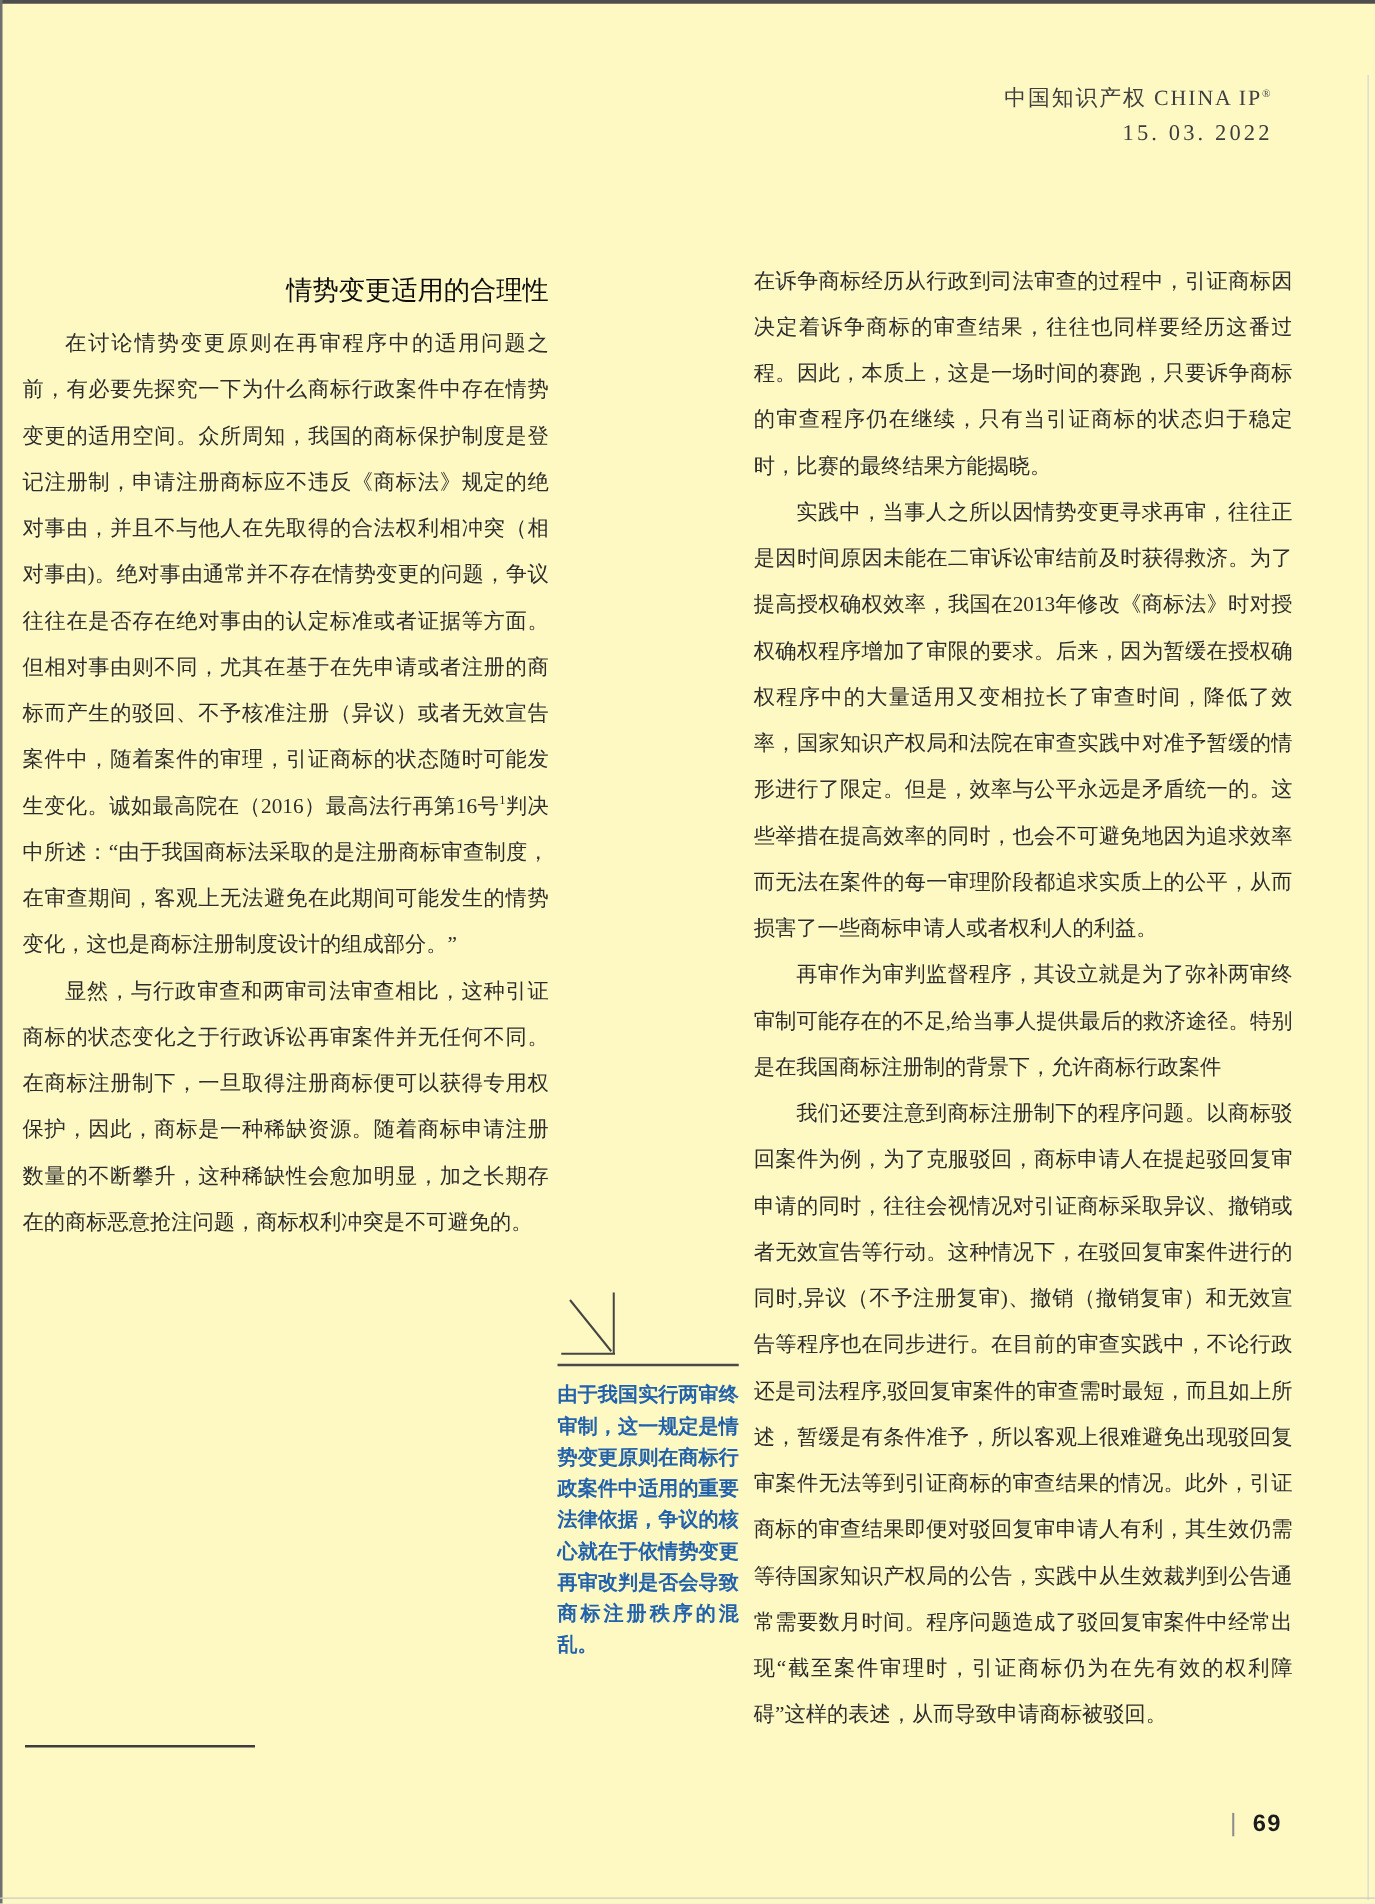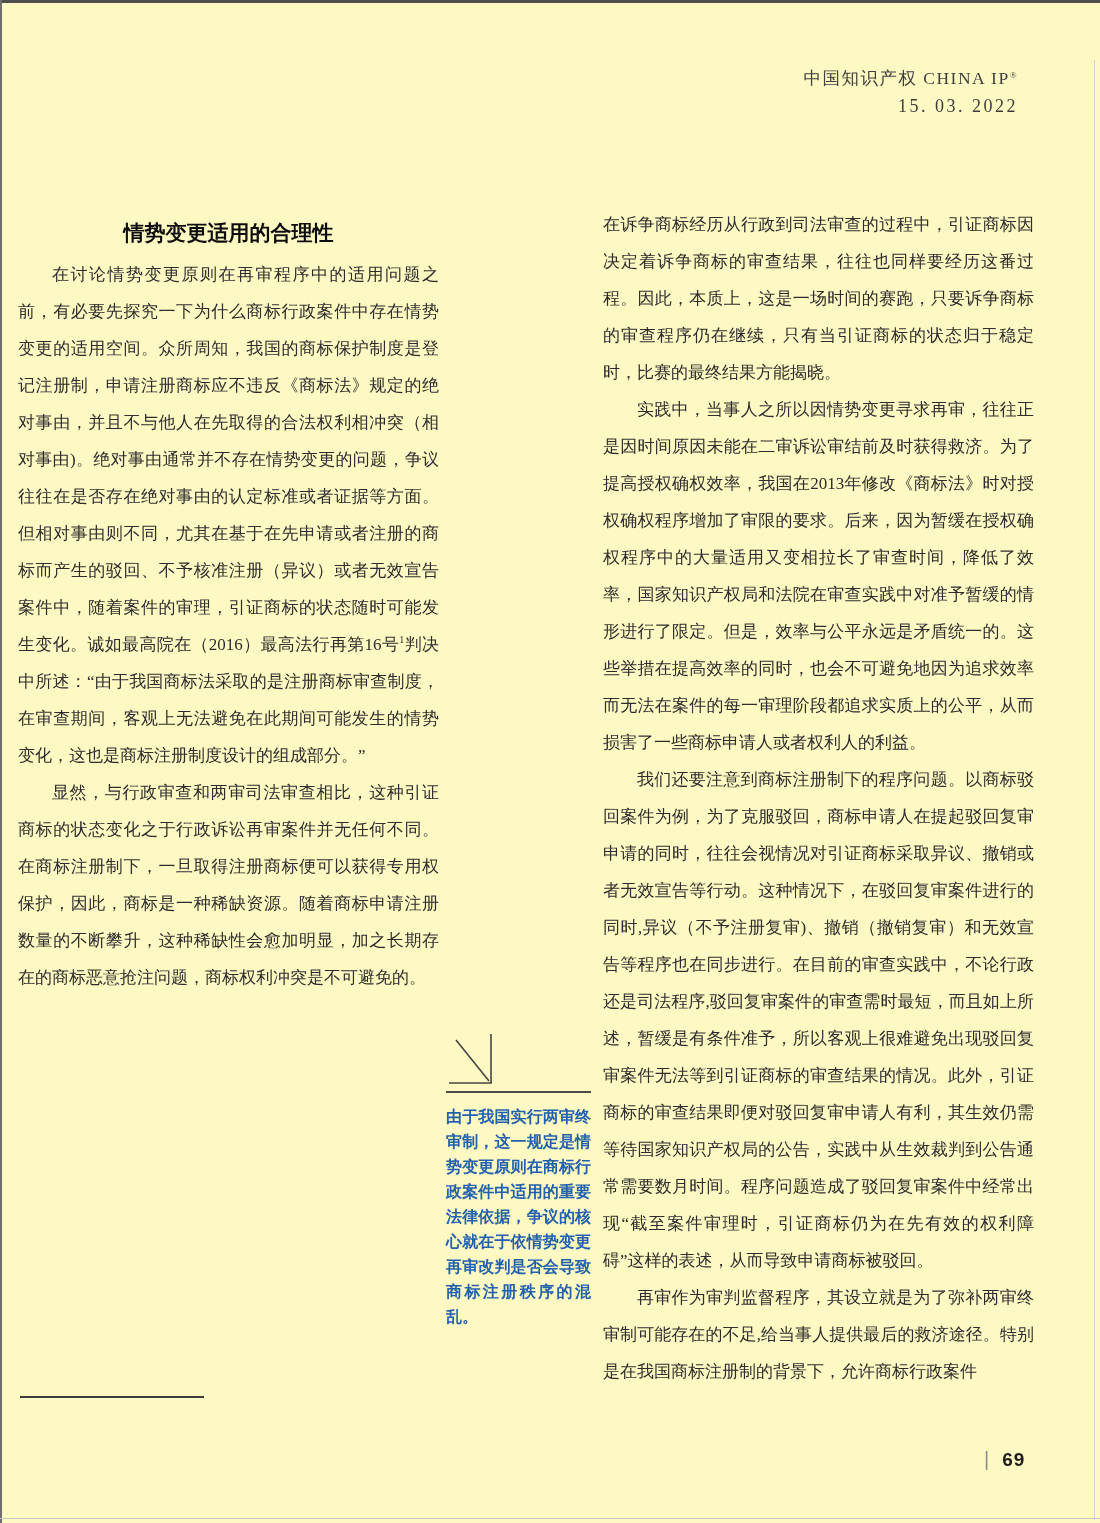--- a/index.html
+++ b/index.html
@@ -29,22 +29,22 @@
   }
   .col-left{left:18px;width:421px;}
   .col-right{left:603px;width:431px;}
   .para{margin:0;}
   .indent{text-indent:2em;}
   .para sup{font-size:10px;vertical-align:super;line-height:0;}
 
   .section-heading{
     margin:12px 0 8px 0;
     font-family:"Liberation Sans","DejaVu Sans",sans-serif;
-    font-weight:700;font-size:21px;line-height:30px;
-    color:#0d0d0d;text-align:center;
+    font-weight:400;font-size:21px;line-height:30px;
+    color:#0d0d0d;text-align:right;
   }
 
   
   .pull-quote{position:absolute;left:446px;top:1032px;width:145px;}
   .pq-arrow{display:block;margin-left:1px;}
   .pq-divider{width:145px;height:2px;background:#4a4a4a;margin-top:5px;}
   .pq-text{
     margin-top:11px;
     font-family:"Liberation Sans","DejaVu Sans",sans-serif;
     font-weight:700;font-size:16px;line-height:25px;
@@ -96,22 +96,22 @@
       <line x1="44" y1="2" x2="44" y2="51" stroke="#454545" stroke-width="1.6"></line>
       <line x1="2" y1="51" x2="45" y2="51" stroke="#454545" stroke-width="1.6"></line>
     </svg>
     <div class="pq-divider"></div>
     <div class="pq-text">由于我国实行两审终审制，这一规定是情势变更原则在商标行政案件中适用的重要法律依据，争议的核心就在于依情势变更再审改判是否会导致商标注册秩序的混乱。</div>
   </div>
 
   <div class="col col-right">
     <p class="para">在诉争商标经历从行政到司法审查的过程中，引证商标因决定着诉争商标的审查结果，往往也同样要经历这番过程。因此，本质上，这是一场时间的赛跑，只要诉争商标的审查程序仍在继续，只有当引证商标的状态归于稳定时，比赛的最终结果方能揭晓。</p>
     <p class="para indent">实践中，当事人之所以因情势变更寻求再审，往往正是因时间原因未能在二审诉讼审结前及时获得救济。为了提高授权确权效率，我国在2013年修改《商标法》时对授权确权程序增加了审限的要求。后来，因为暂缓在授权确权程序中的大量适用又变相拉长了审查时间，降低了效率，国家知识产权局和法院在审查实践中对准予暂缓的情形进行了限定。但是，效率与公平永远是矛盾统一的。这些举措在提高效率的同时，也会不可避免地因为追求效率而无法在案件的每一审理阶段都追求实质上的公平，从而损害了一些商标申请人或者权利人的利益。</p>
+    <p class="para indent">再审作为审判监督程序，其设立就是为了弥补两审终审制可能存在的不足,给当事人提供最后的救济途径。特别是在我国商标注册制的背景下，允许商标行政案件</p>
     <p class="para indent">我们还要注意到商标注册制下的程序问题。以商标驳回案件为例，为了克服驳回，商标申请人在提起驳回复审申请的同时，往往会视情况对引证商标采取异议、撤销或者无效宣告等行动。这种情况下，在驳回复审案件进行的同时,异议（不予注册复审)、撤销（撤销复审）和无效宣告等程序也在同步进行。在目前的审查实践中，不论行政还是司法程序,驳回复审案件的审查需时最短，而且如上所述，暂缓是有条件准予，所以客观上很难避免出现驳回复审案件无法等到引证商标的审查结果的情况。此外，引证商标的审查结果即便对驳回复审申请人有利，其生效仍需等待国家知识产权局的公告，实践中从生效裁判到公告通常需要数月时间。程序问题造成了驳回复审案件中经常出现“截至案件审理时，引证商标仍为在先有效的权利障碍”这样的表述，从而导致申请商标被驳回。</p>
-    <p class="para indent">再审作为审判监督程序，其设立就是为了弥补两审终审制可能存在的不足,给当事人提供最后的救济途径。特别是在我国商标注册制的背景下，允许商标行政案件</p>
   </div>
 
   <div class="footnote-divider"></div>
 
   <div class="page-number">
     <span class="pn-bar">|</span>
     <span class="pn-num">69</span>
   </div>
 </div>
 

